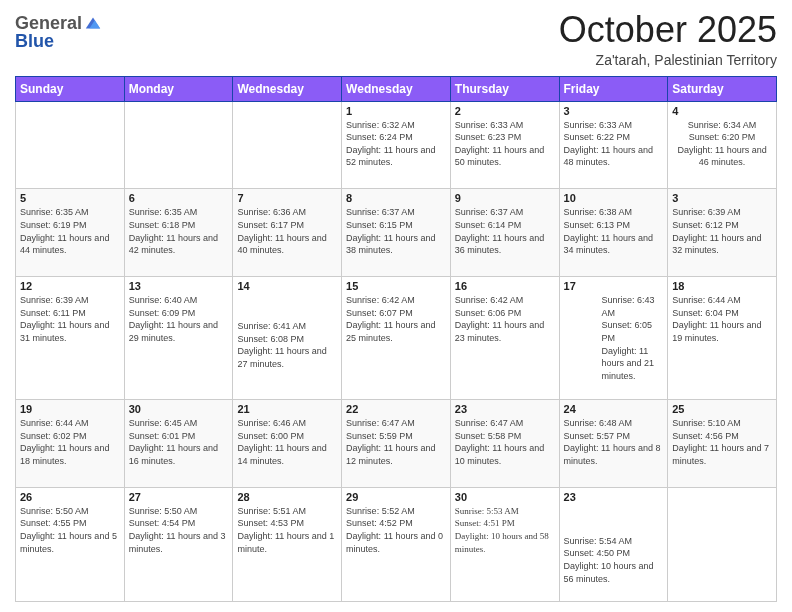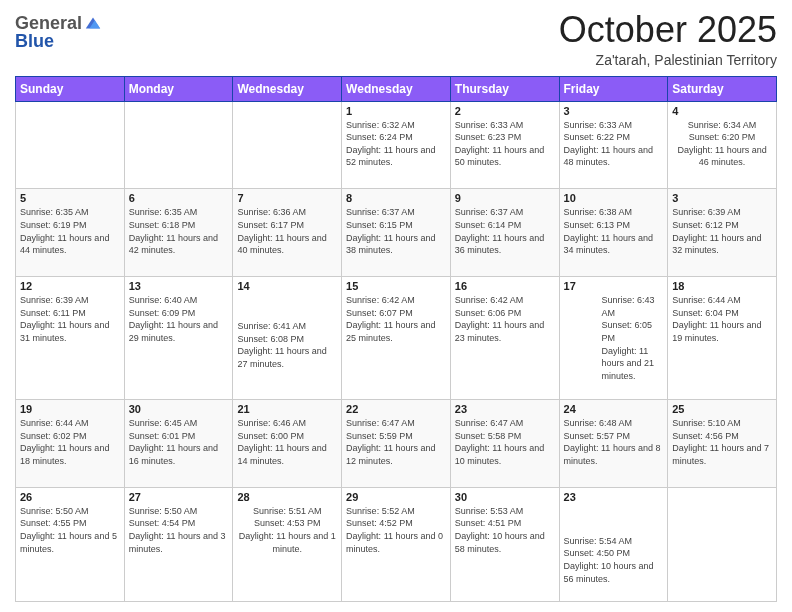--- a/index.html
+++ b/index.html
@@ -313,33 +313,33 @@
 Daylight: 11 hours and 5 minutes.</div>
           </td>
           <td>
             <span class="day-num">27</span>
             <div class="day-info" style="white-space: pre-line;">Sunrise: 5:50 AM
 Sunset: 4:54 PM
 Daylight: 11 hours and 3 minutes.</div>
           </td>
           <td>
             <span class="day-num">28</span>
-            <div class="day-info" style="white-space: pre-line; text-align: center;">Sunrise: 5:51 AM
+            <div class="day-info" style="white-space: pre-line;">Sunrise: 5:51 AM
 Sunset: 4:53 PM
 Daylight: 11 hours and 1 minute.</div>
           </td>
           <td>
             <span class="day-num">29</span>
             <div class="day-info" style="white-space: pre-line;">Sunrise: 5:52 AM
 Sunset: 4:52 PM
 Daylight: 11 hours and 0 minutes.</div>
           </td>
           <td>
             <span class="day-num">30</span>
-            <div class="day-info" style="white-space: pre-line;">Sunrise: 5:53 AM
+            <div class="day-info" style="white-space: pre-line; font-family: Liberation Serif, serif;">Sunrise: 5:53 AM
 Sunset: 4:51 PM
 Daylight: 10 hours and 58 minutes.</div>
           </td>
           <td>
             <span class="day-num">23</span>
             <div class="day-info" style="white-space: pre-line; margin-top: 32px;">Sunrise: 5:54 AM
 Sunset: 4:50 PM
 Daylight: 10 hours and 56 minutes.</div>
           </td>
           <td class="empty-cell"></td>

